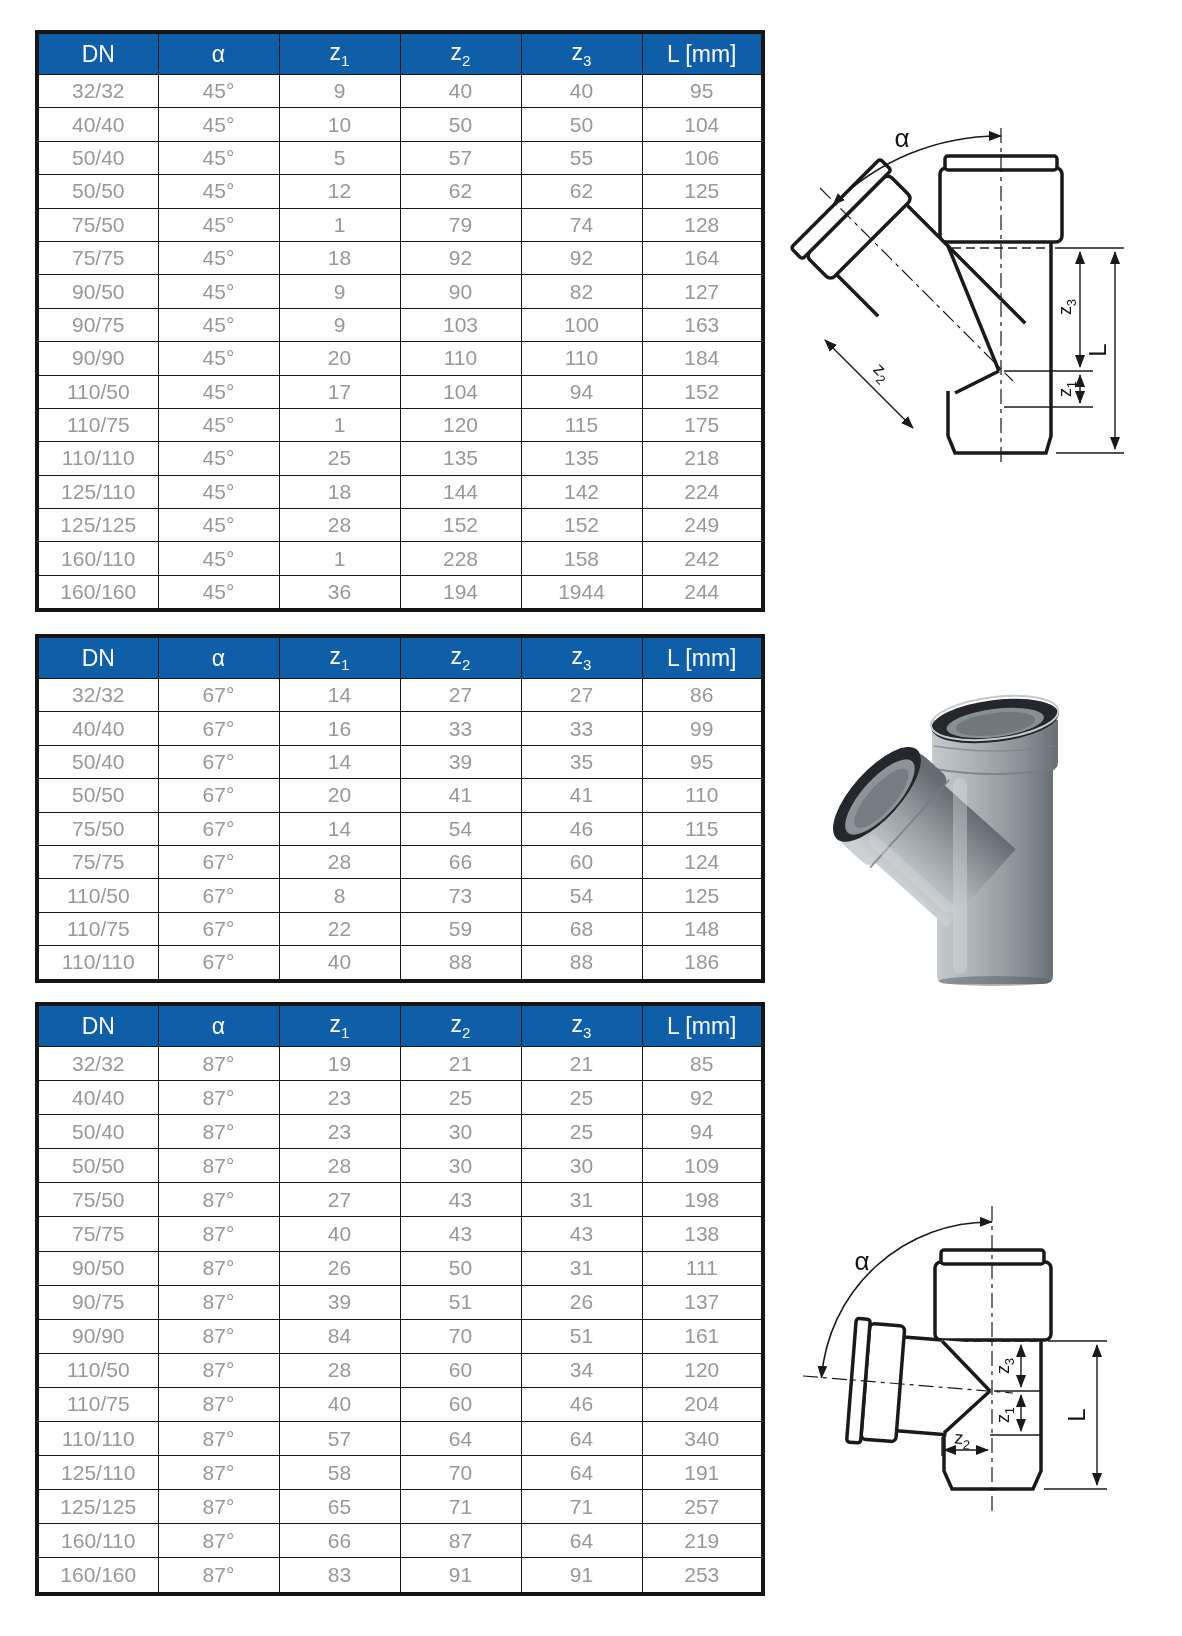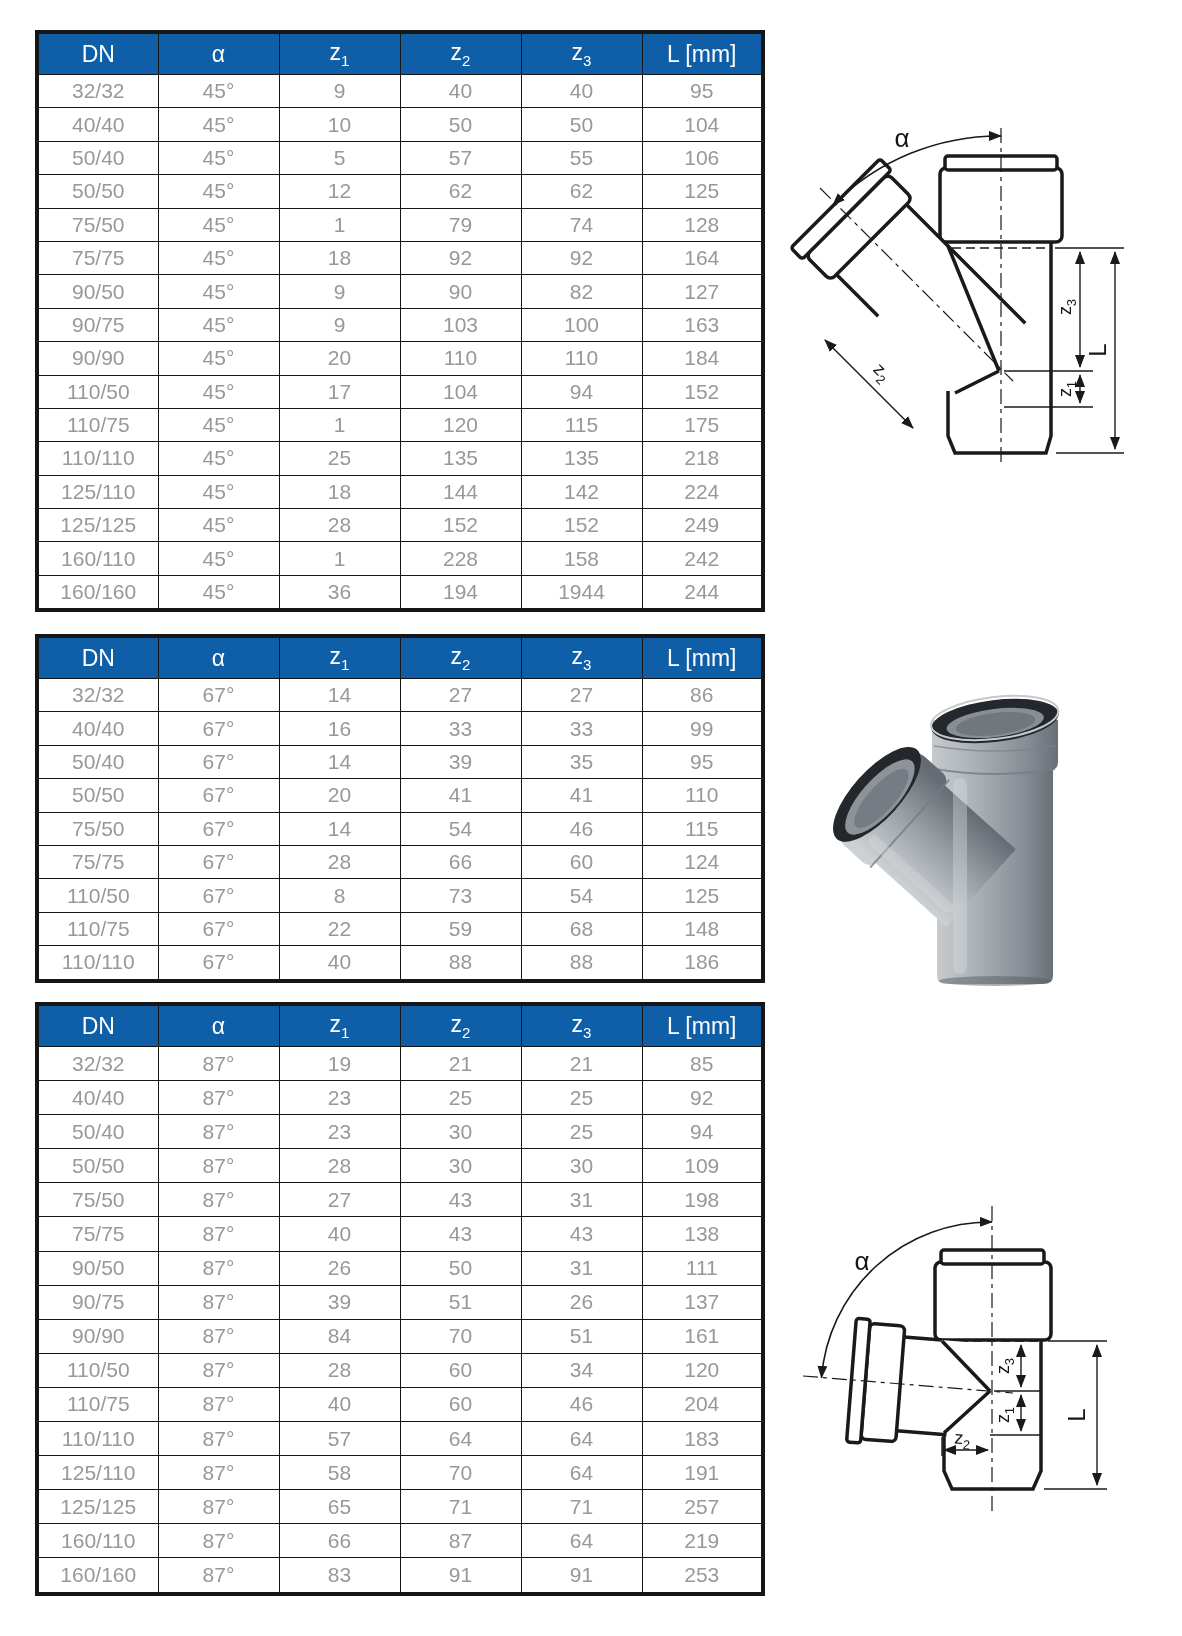--- a/index.html
+++ b/index.html
@@ -364,21 +364,21 @@
           <td>60</td>
           <td>46</td>
           <td>204</td>
         </tr>
         <tr>
           <td>110/110</td>
           <td>87°</td>
           <td>57</td>
           <td>64</td>
           <td>64</td>
-          <td>183</td>
+          <td>340</td>
         </tr>
         <tr>
           <td>125/110</td>
           <td>87°</td>
           <td>58</td>
           <td>70</td>
           <td>64</td>
           <td>191</td>
         </tr>
         <tr>

